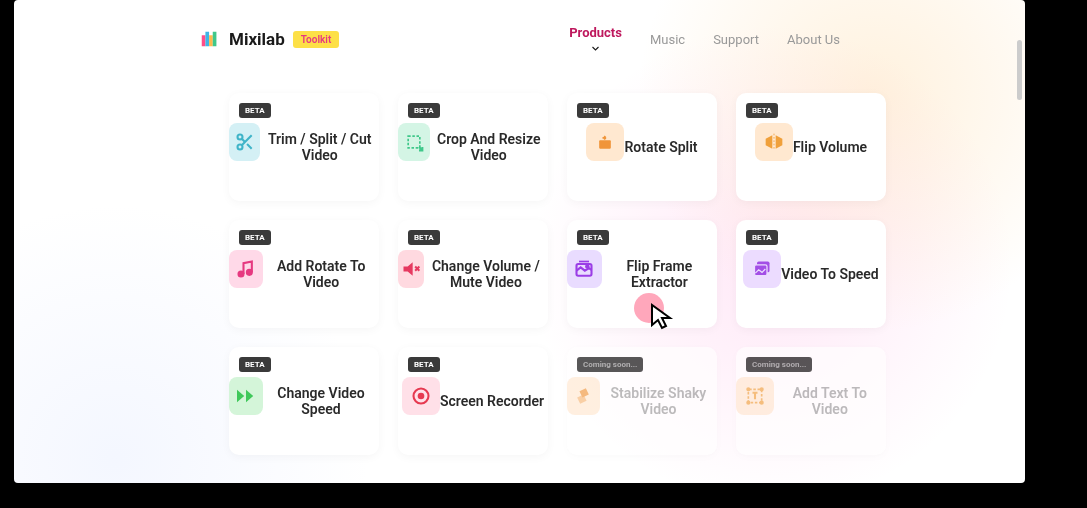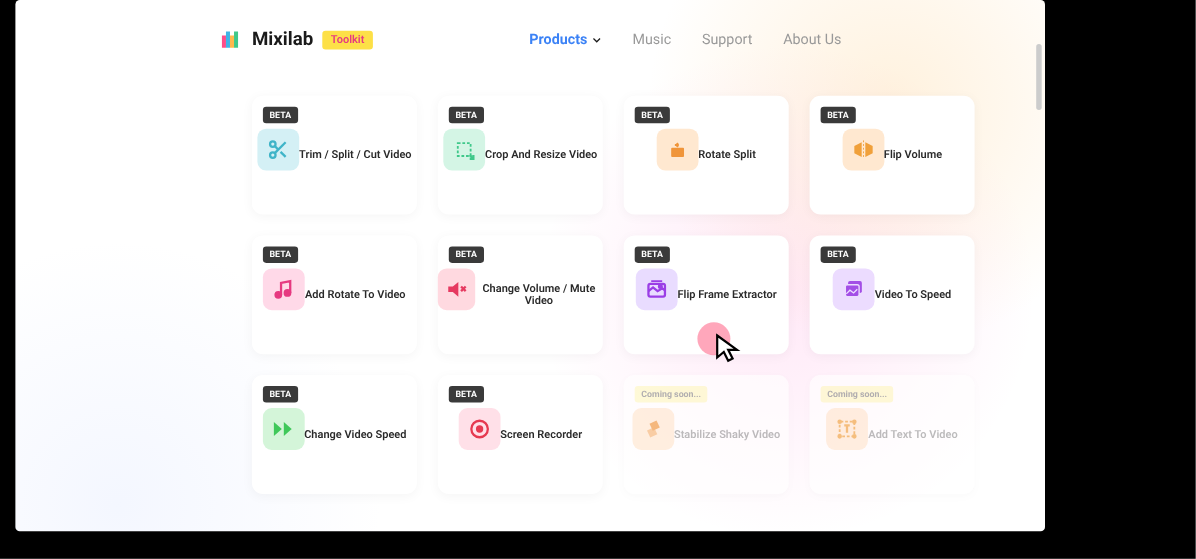--- a/index.html
+++ b/index.html
@@ -10,21 +10,21 @@
     
     body {
       font-family: -apple-system, BlinkMacSystemFont, "Segoe UI", Roboto, Helvetica, Arial, sans-serif;
       background: #000;
       width: 1087px;
       height: 508px;
       overflow: hidden;
     }
     
     .page-container {
-      width: 936px;
+      width: 1011px;
       height: 483px;
       background: #fff;
       margin-left: 14px;
       margin-top: 0;
       border-radius: 4px;
       position: relative;
       overflow: hidden;
     }
     
     .bg-gradient {
@@ -85,21 +85,22 @@
       font-size: 13px;
       color: #999;
       cursor: pointer;
       display: flex;
       align-items: center;
       gap: 4px;
     }
     
     .nav-item.active {
       font-weight: 700;
-      color: #3b82f6;
+      color: #be185d;
+      flex-direction: column;
     }
     
     .chevron-down {
       width: 9px;
       height: 9px;
       display: inline-block;
     }
     
     .grid-container {
       display: grid;
@@ -139,37 +140,37 @@
       padding: 3px 6px;
       border-radius: 3px;
     }
     
     .badge.beta {
       background: #3a3a3a;
       color: #fff;
     }
     
     .badge.soon {
-      background: #fef9c3;
+      background: #000000;
       color: #888;
     }
     
     .tool-icon {
       width: 38px;
       height: 38px;
       border-radius: 8px;
       display: flex;
       align-items: center;
       justify-content: center;
       margin-bottom: 18px;
       margin-top: 8px;
     }
     
     .tool-label {
-      font-size: 10px;
+      font-size: 14px;
       font-weight: 600;
       color: #2a2a2a;
       text-align: center;
     }
     
     .tool-card.disabled .tool-label {
       color: #999;
     }
     
     .icon-bg-blue { background: #d4f0f5; }

